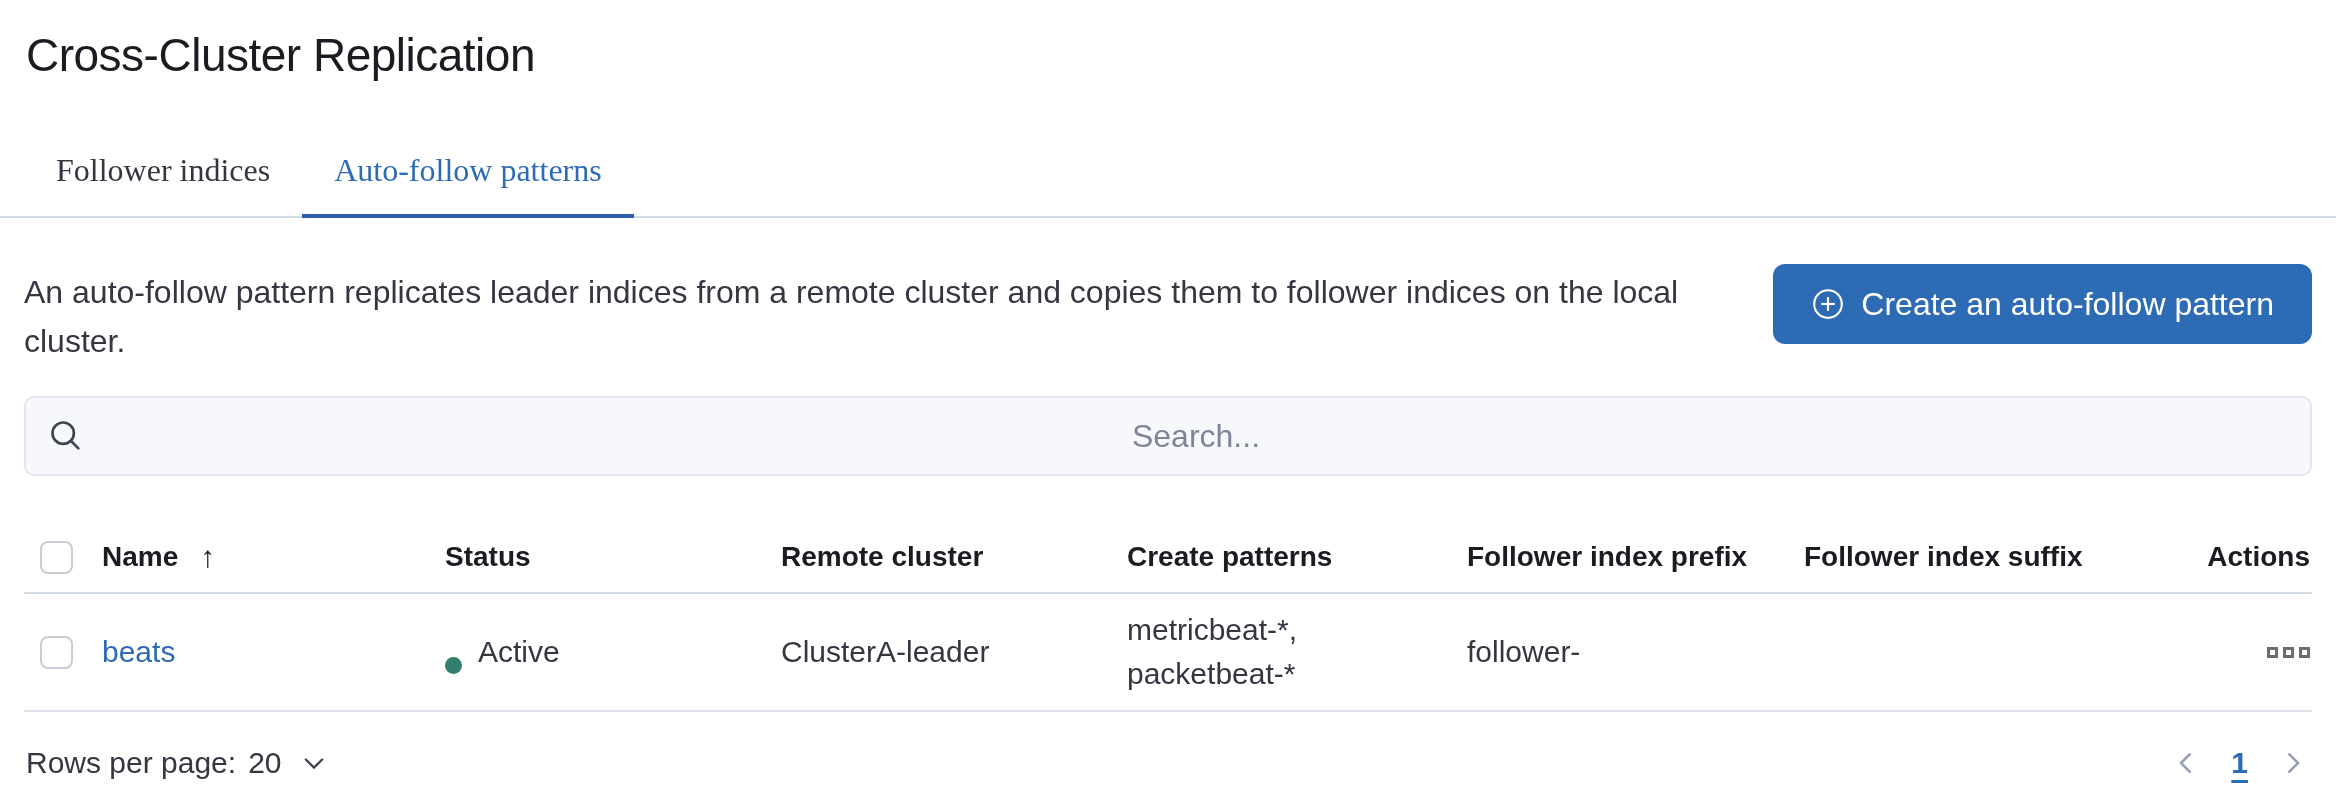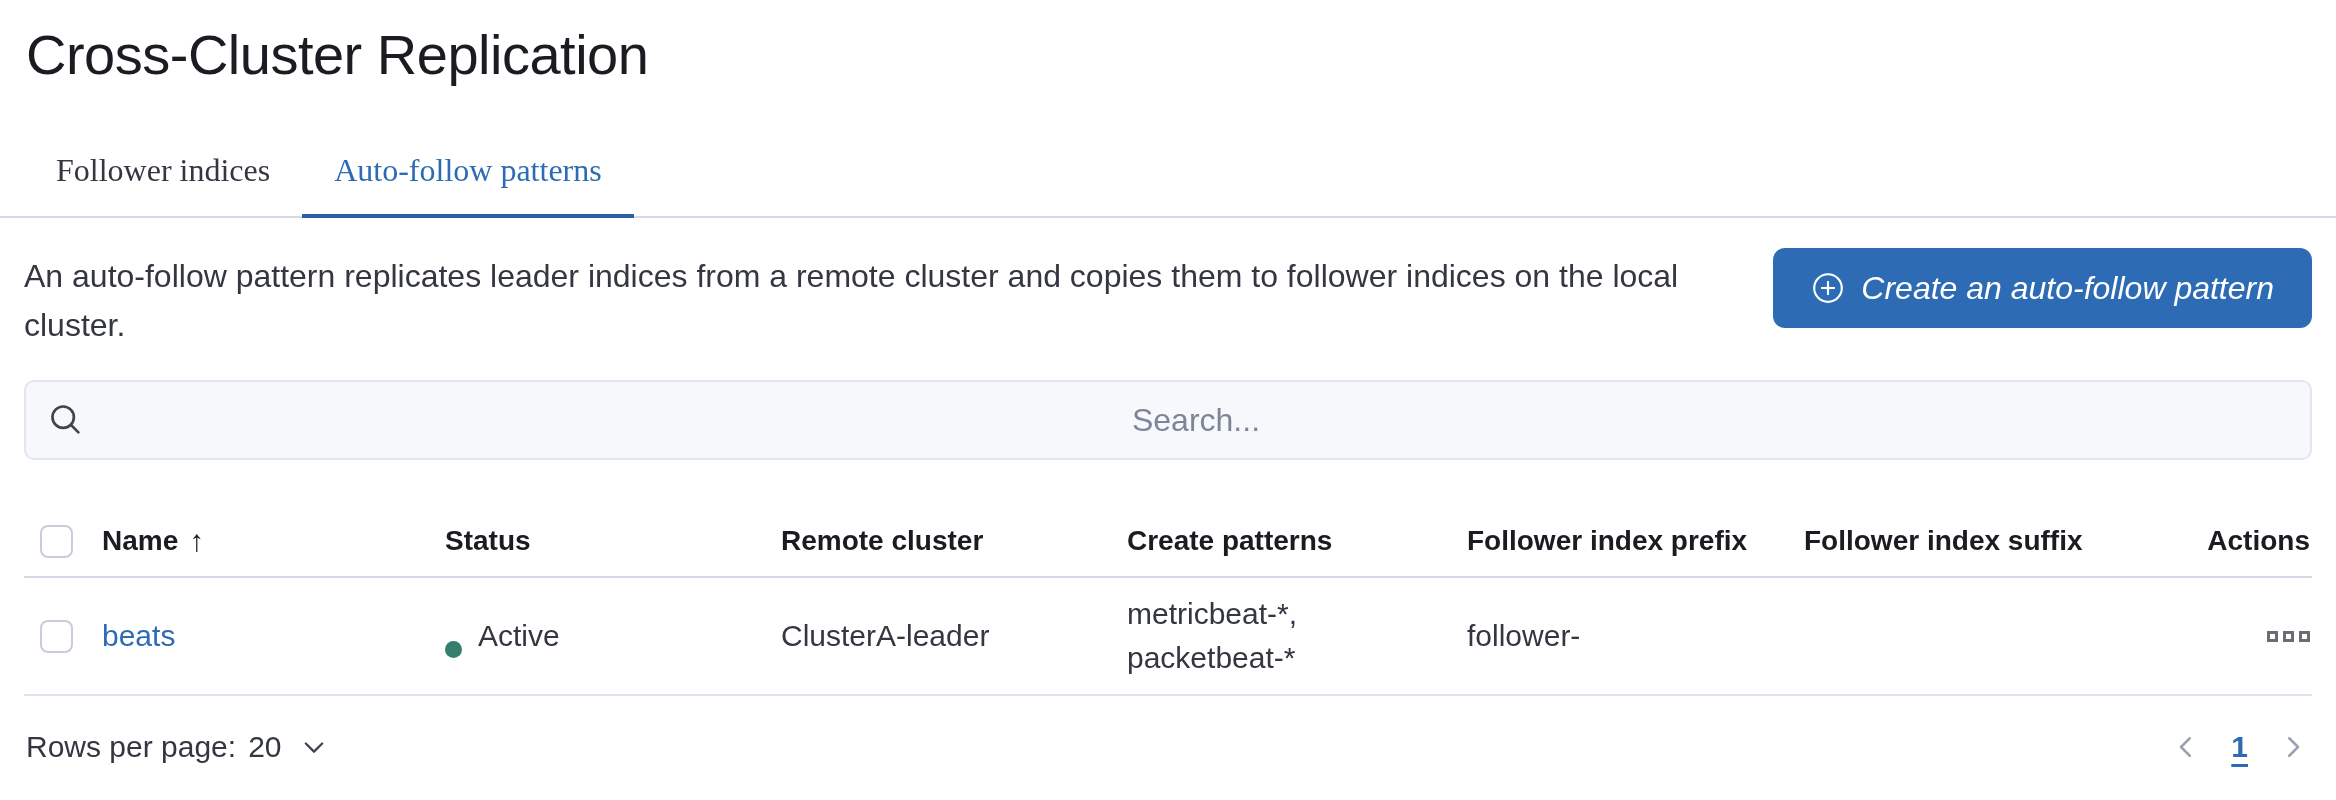--- a/index.html
+++ b/index.html
@@ -16,41 +16,41 @@
   html,body{margin:0;padding:0;}
   body{
     width:2336px;height:800px;overflow:hidden;
     background:#ffffff;color:var(--text,#343741);
     font-family:"Liberation Sans","DejaVu Sans",sans-serif;
   }
   .page{width:2336px;height:800px;padding:0 24px;}
 
   h1{
     margin:16px 0 0 2px;
-    font-size:56px;line-height:78px;font-weight:400;letter-spacing:-0.5px;
+    font-size:46px;line-height:78px;font-weight:400;letter-spacing:-0.5px;
     color:var(--heading,#1a1c21);
   }
 
   
   .tabs{display:flex;margin:38px -24px 0;padding:0 24px;border-bottom:2px solid var(--border,#d3dae6);font-family:Liberation Serif, serif;}
   .tab{
     padding:18px 32px 24px;margin-bottom:-2px;
     font-size:32px;line-height:40px;font-weight:500;color:var(--text,#343741);
     border-bottom:4px solid transparent;cursor:pointer;white-space:nowrap;
   }
   .tab.active{color:var(--accent,#2d6cb4);border-bottom-color:var(--accent_underline,#2b5fa5);}
 
   
-  .intro{margin-top:34px;display:flex;justify-content:space-between;align-items:flex-start;}
+  .intro{margin-top:50px;display:flex;justify-content:space-between;align-items:flex-start;}
   .intro p{margin:0;font-size:32px;line-height:49px;max-width:1670px;color:var(--text,#343741);}
   .create-btn{
     flex-shrink:0;display:flex;align-items:center;gap:16px;
     height:80px;padding:0 38px;margin-top:-4px;
     background:var(--accent,#2d6cb4);color:#ffffff;border:none;border-radius:12px;
-    font-family:inherit;font-size:32px;font-weight:400;cursor:pointer;white-space:nowrap;font-style:italic;
+    font-family:inherit;font-size:32px;font-weight:400;cursor:pointer;white-space:nowrap;
   }
 
   
   .search-bar{
     margin-top:30px;height:80px;display:flex;align-items:center;gap:20px;
     padding:0 22px;background:#f7f8fc;border:2px solid #e3e6f2;border-radius:10px;
   }
   .search-bar input{
     flex:1;border:none;outline:none;background:transparent;
     font-family:inherit;font-size:32px;color:var(--text,#343741);text-align:center;
@@ -63,21 +63,21 @@
   .cell{padding-right:20px;font-size:30px;line-height:44px;}
   .thead .cell{font-size:28px;font-weight:700;color:var(--heading,#1a1c21);line-height:34px;}
   .c-check{width:78px;padding-right:0;}
   .c-name{width:343px;}
   .c-status{width:336px;}
   .c-remote{width:346px;}
   .c-leader{width:340px;}
   .c-prefix{width:337px;}
   .c-suffix{width:336px;}
   .c-actions{flex:1;display:flex;justify-content:flex-end;padding-right:2px;text-align:right;}
-  .name-head{display:flex;align-items:center;gap:11px;cursor:pointer;}
+  .name-head{display:flex;align-items:center;gap:22px;cursor:pointer;}
   .sort-arrow{font-size:30px;font-weight:400;}
   .checkbox{
     width:33px;height:33px;margin-left:16px;
     border:2px solid #c9cdd9;border-radius:8px;background:#ffffff;cursor:pointer;
   }
   .link{color:var(--accent,#2d6cb4);text-decoration:none;font-weight:400;cursor:pointer;}
   .health{display:flex;align-items:flex-end;}
   .dot{width:17px;height:17px;border-radius:50%;background:var(--success,#347e70);margin-right:16px;flex-shrink:0;}
   .boxes{display:flex;gap:5px;background:none;border:none;padding:0;cursor:pointer;}
   .boxes span{width:11px;height:11px;border:3px solid #6b6d73;}

